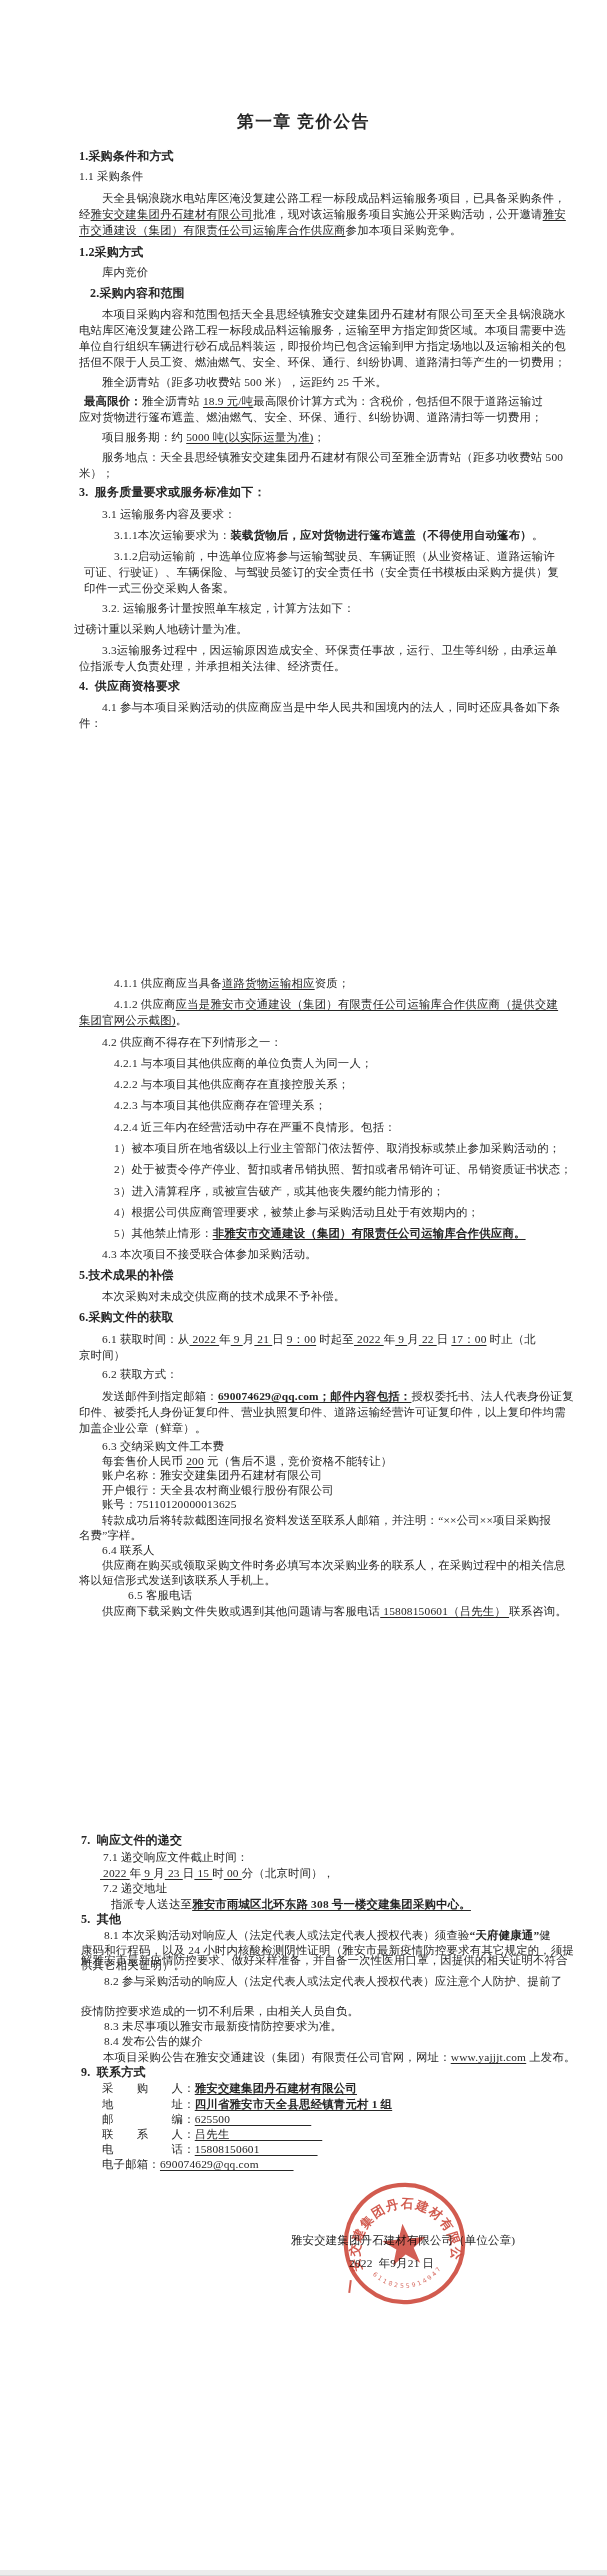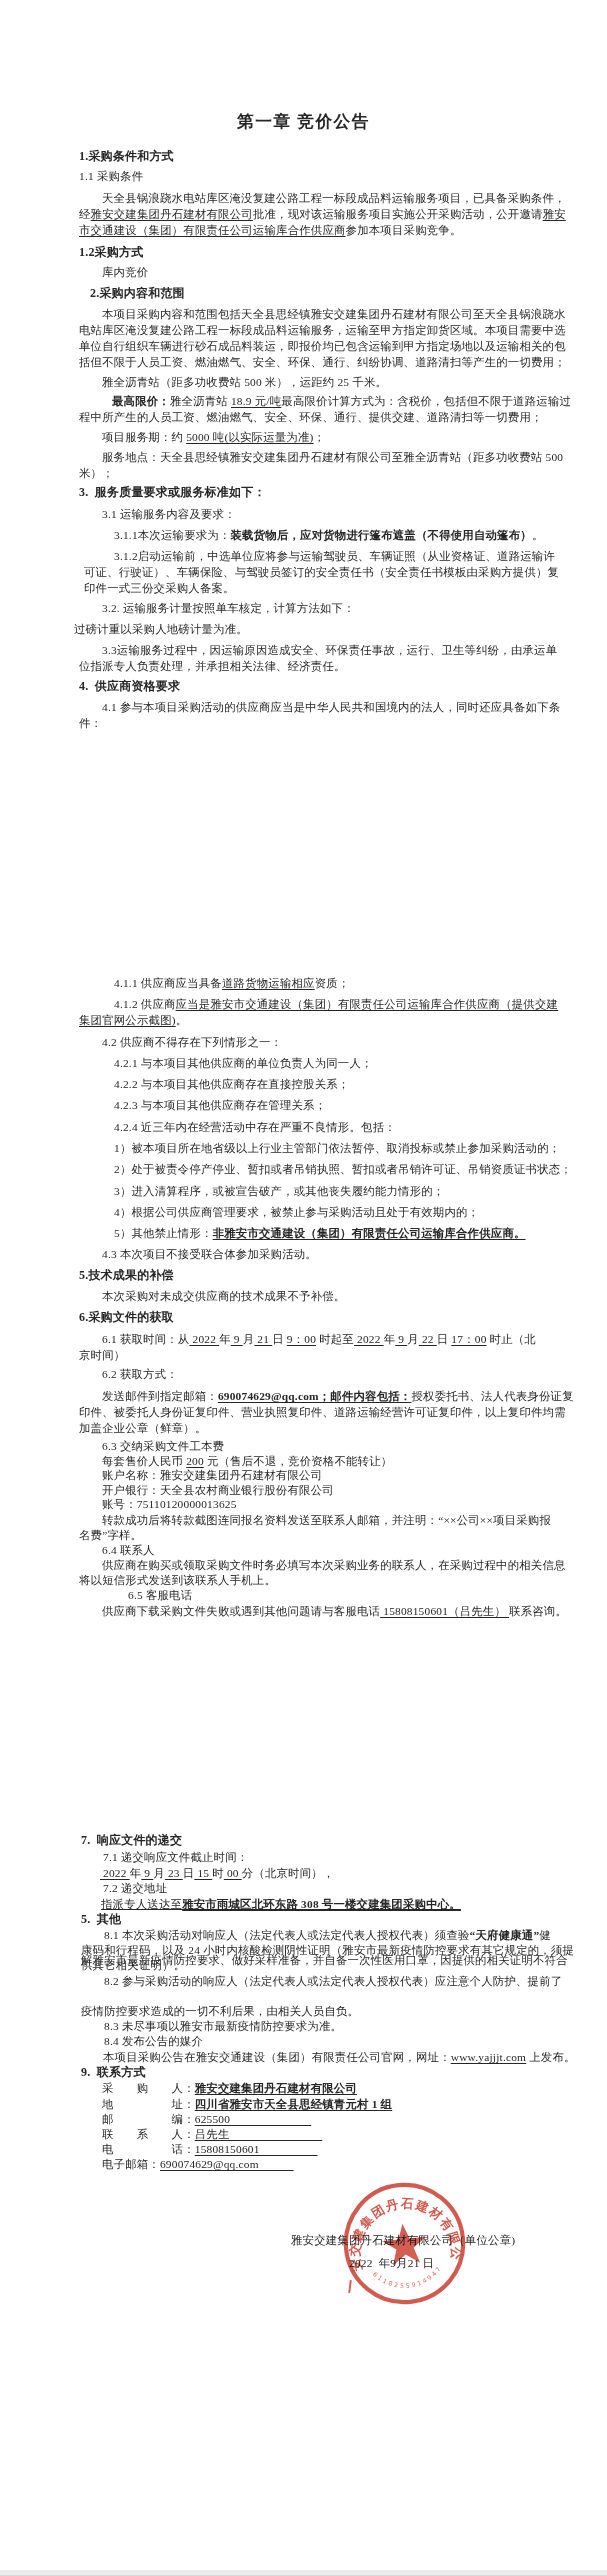--- a/index.html
+++ b/index.html
@@ -41,22 +41,22 @@
     <div class="ln " style="top: 207px; left: 79px;"><span>经</span><span class="u">雅安交建集团丹石建材有限公司</span><span>批准，现对该运输服务项目实施公开采购活动，公开邀请</span><span class="u">雅安</span></div>
     <div class="ln " style="top: 223px; left: 79px;"><span class="u">市交通建设（集团）有限责任公司运输库合作供应商</span><span>参加本项目采购竞争。</span></div>
     <div class="ln h1" style="top: 245px; left: 79px;"><span>1.2采购方式</span></div>
     <div class="ln " style="top: 265px; left: 102px;"><span>库内竞价</span></div>
     <div class="ln h1" style="top: 286px; left: 79px; margin-left: 11px;"><span>2.采购内容和范围</span></div>
     <div class="ln " style="top: 307px; left: 102px;"><span>本项目采购内容和范围包括天全县思经镇雅安交建集团丹石建材有限公司至天全县锅浪跷水</span></div>
     <div class="ln " style="top: 323px; left: 79px;"><span>电站库区淹没复建公路工程一标段成品料运输服务，运输至甲方指定卸货区域。本项目需要中选</span></div>
     <div class="ln " style="top: 339px; left: 79px;"><span>单位自行组织车辆进行砂石成品料装运，即报价均已包含运输到甲方指定场地以及运输相关的包</span></div>
     <div class="ln " style="top: 355px; left: 79px;"><span>括但不限于人员工资、燃油燃气、安全、环保、通行、纠纷协调、道路清扫等产生的一切费用；</span></div>
     <div class="ln " style="top: 375px; left: 102px;"><span>雅全沥青站（距多功收费站 500 米），运距约 25 千米。</span></div>
-    <div class="ln " style="top: 394px; left: 112px;"><span class="b">最高限价：</span><span>雅全沥青站 </span><span class="u">18.9 元/吨</span><span>最高限价计算方式为：含税价，包括但不限于道路运输过</span></div>
-    <div class="ln " style="top: 410px; left: 79px;"><span>程中所产生的人员工资、燃油燃气、安全、环保、通行、提供交建、道路清扫等一切费用；</span></div>
+    <div class="ln " style="top: 394px; left: 84px;"><span class="b">最高限价：</span><span>雅全沥青站 </span><span class="u">18.9 元/吨</span><span>最高限价计算方式为：含税价，包括但不限于道路运输过</span></div>
+    <div class="ln " style="top: 410px; left: 79px;"><span>应对货物进行篷布遮盖、燃油燃气、安全、环保、通行、纠纷协调、道路清扫等一切费用；</span></div>
     <div class="ln " style="top: 430px; left: 102px;"><span>项目服务期：约 </span><span class="u">5000 吨(以实际运量为准)</span><span>；</span></div>
     <div class="ln " style="top: 450px; left: 102px;"><span>服务地点：天全县思经镇雅安交建集团丹石建材有限公司至雅全沥青站（距多功收费站 500</span></div>
     <div class="ln " style="top: 466px; left: 79px;"><span>米）；</span></div>
     <div class="ln h1" style="top: 485px; left: 79px;"><span>3.  服务质量要求或服务标准如下：</span></div>
     <div class="ln " style="top: 507px; left: 102px;"><span>3.1 运输服务内容及要求：</span></div>
     <div class="ln " style="top: 528px; left: 114px;"><span>3.1.1本次运输要求为：</span><span class="b">装载货物后，应对货物进行篷布遮盖（不得使用自动篷布）</span><span>。</span></div>
     <div class="ln " style="top: 549px; left: 114px;"><span>3.1.2启动运输前，中选单位应将参与运输驾驶员、车辆证照（从业资格证、道路运输许</span></div>
     <div class="ln " style="top: 565px; left: 84px;"><span>可证、行驶证）、车辆保险、与驾驶员签订的安全责任书（安全责任书模板由采购方提供）复</span></div>
     <div class="ln " style="top: 581px; left: 84px;"><span>印件一式三份交采购人备案。</span></div>
     <div class="ln " style="top: 601px; left: 102px;"><span>3.2. 运输服务计量按照单车核定，计算方法如下：</span></div>
@@ -98,21 +98,21 @@
     <div class="ln " style="top: 1528px; left: 79px;"><span>名费”字样。</span></div>
     <div class="ln " style="top: 1543px; left: 102px;"><span>6.4 联系人</span></div>
     <div class="ln " style="top: 1558px; left: 102px;"><span>供应商在购买或领取采购文件时务必填写本次采购业务的联系人，在采购过程中的相关信息</span></div>
     <div class="ln " style="top: 1573px; left: 79px;"><span>将以短信形式发送到该联系人手机上。</span></div>
     <div class="ln " style="top: 1588px; left: 128px;"><span>6.5 客服电话</span></div>
     <div class="ln " style="top: 1604px; left: 102px;"><span>供应商下载采购文件失败或遇到其他问题请与客服电话</span><span class="u"> 15808150601（吕先生） </span><span>联系咨询。</span></div>
     <div class="ln h1" style="top: 1833px; left: 81px;"><span>7.  响应文件的递交</span></div>
     <div class="ln " style="top: 1850px; left: 103px;"><span>7.1 递交响应文件截止时间：</span></div>
     <div class="ln " style="top: 1866px; left: 100px;"><span class="u"> 2022 </span><span>年</span><span class="u"> 9 </span><span>月</span><span class="u"> 23 </span><span>日</span><span class="u"> 15 </span><span>时</span><span class="u"> 00 </span><span>分（北京时间），</span></div>
     <div class="ln " style="top: 1881px; left: 103px;"><span>7.2 递交地址</span></div>
-    <div class="ln " style="top: 1897px; left: 101px; text-decoration: underline;"><span>指派专人送达至</span><span class="u b">雅安市雨城区北环东路 308 号一楼交建集团采购中心。</span></div>
+    <div class="ln " style="top: 1897px; left: 111px;"><span>指派专人送达至</span><span class="u b">雅安市雨城区北环东路 308 号一楼交建集团采购中心。</span></div>
     <div class="ln h1" style="top: 1912px; left: 81px;"><span>5.  其他</span></div>
     <div class="ln " style="top: 1928px; left: 104px;"><span>8.1 本次采购活动对响应人（法定代表人或法定代表人授权代表）须查验</span><span class="b">“天府健康通”</span><span>健</span></div>
     <div class="ln " style="top: 1943px; left: 81px;"><span>康码和行程码，以及 24 小时内核酸检测阴性证明（雅安市最新疫情防控要求有其它规定的，须提</span></div>
     <div class="ln " style="top: 1958px; left: 81px;"><span>供其它相关证明）。</span></div>
     <div class="ln " style="top: 1974px; left: 104px;"><span>8.2 参与采购活动的响应人（法定代表人或法定代表人授权代表）应注意个人防护、提前了</span></div>
     <div class="ln " style="top: 1905px; left: 81px; margin-top: 48px;"><span>解雅安市最新疫情防控要求、做好采样准备，并自备一次性医用口罩，因提供的相关证明不符合</span></div>
     <div class="ln " style="top: 2004px; left: 81px;"><span>疫情防控要求造成的一切不利后果，由相关人员自负。</span></div>
     <div class="ln " style="top: 2019px; left: 104px;"><span>8.3 未尽事项以雅安市最新疫情防控要求为准。</span></div>
     <div class="ln " style="top: 2034px; left: 104px;"><span>8.4 发布公告的媒介</span></div>
     <div class="ln " style="top: 2050px; left: 103px;"><span>本项目采购公告在雅安交通建设（集团）有限责任公司官网，网址：</span><span class="u">www.yajjjt.com</span><span> 上发布。</span></div>

